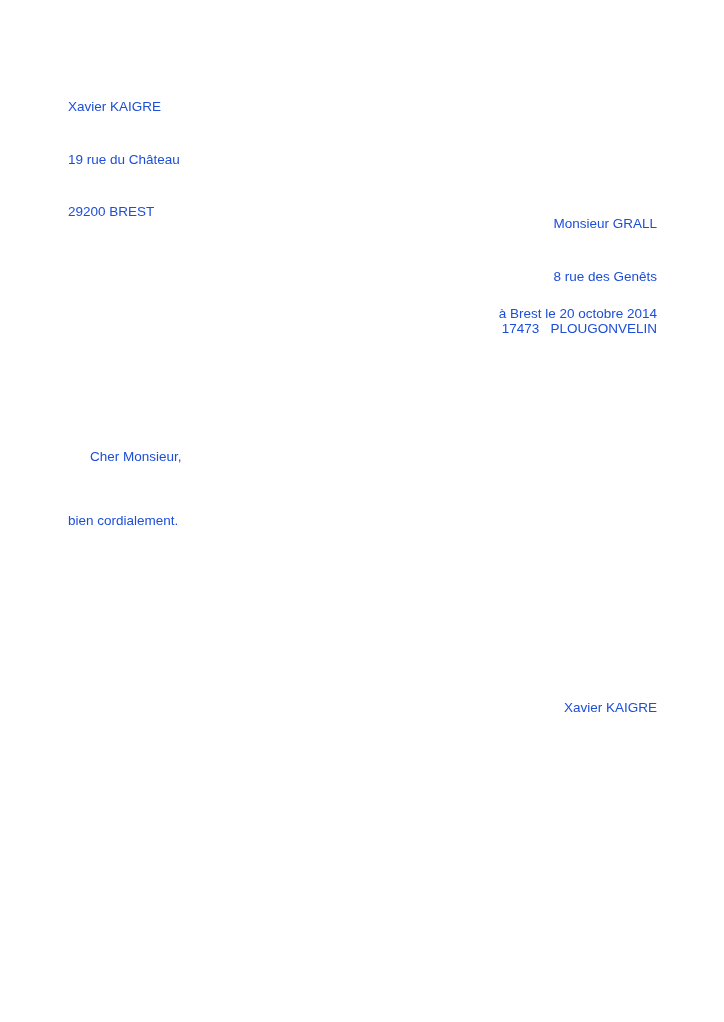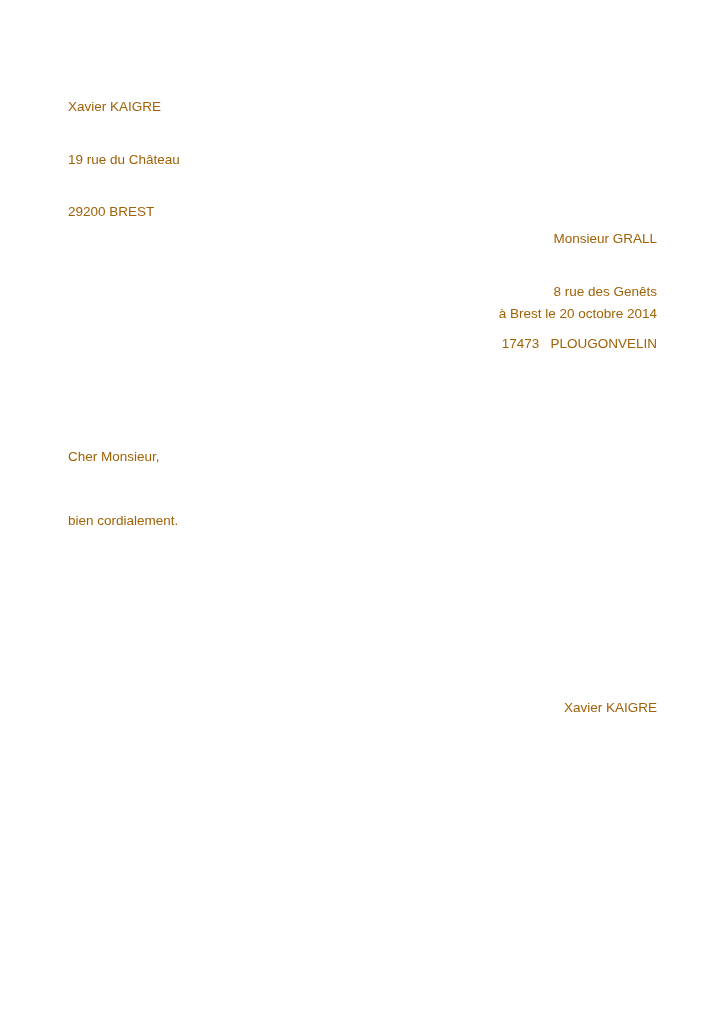--- a/index.html
+++ b/index.html
@@ -5,37 +5,37 @@
   html, body {
     margin: 0;
     padding: 0;
     background: #ffffff;
   }
   .page {
     position: relative;
     width: 724px;
     height: 1022px;
     background: #ffffff;
-    color: #a16207;
+    color: #1d4ed8;
     font-family: "Liberation Sans", "DejaVu Sans", sans-serif;
     font-size: 13.5px;
     line-height: 17.5px;
     overflow: hidden;
   }
   .block {
     position: absolute;
     white-space: pre;
   }
   .left-col { left: 68px; text-align: left; }
   .right-col { right: 67px; text-align: right; }
 
   .sender-block    { top: 63px; }
-  .recipient-block { top: 195px; }
+  .recipient-block { top: 180px; }
   .date-block     { top: 305px; text-align: center; }
-  .greeting-block { top: 448px; }
+  .greeting-block { top: 448px; margin-left: 22px; }
   .body-block     { top: 480px; }
   .closing-block  { top: 512px; }
   .signature-block{ top: 699px; }
 </style>
 </head>
 <body>
 
 <div class="page">
 
   <div class="block left-col sender-block">

